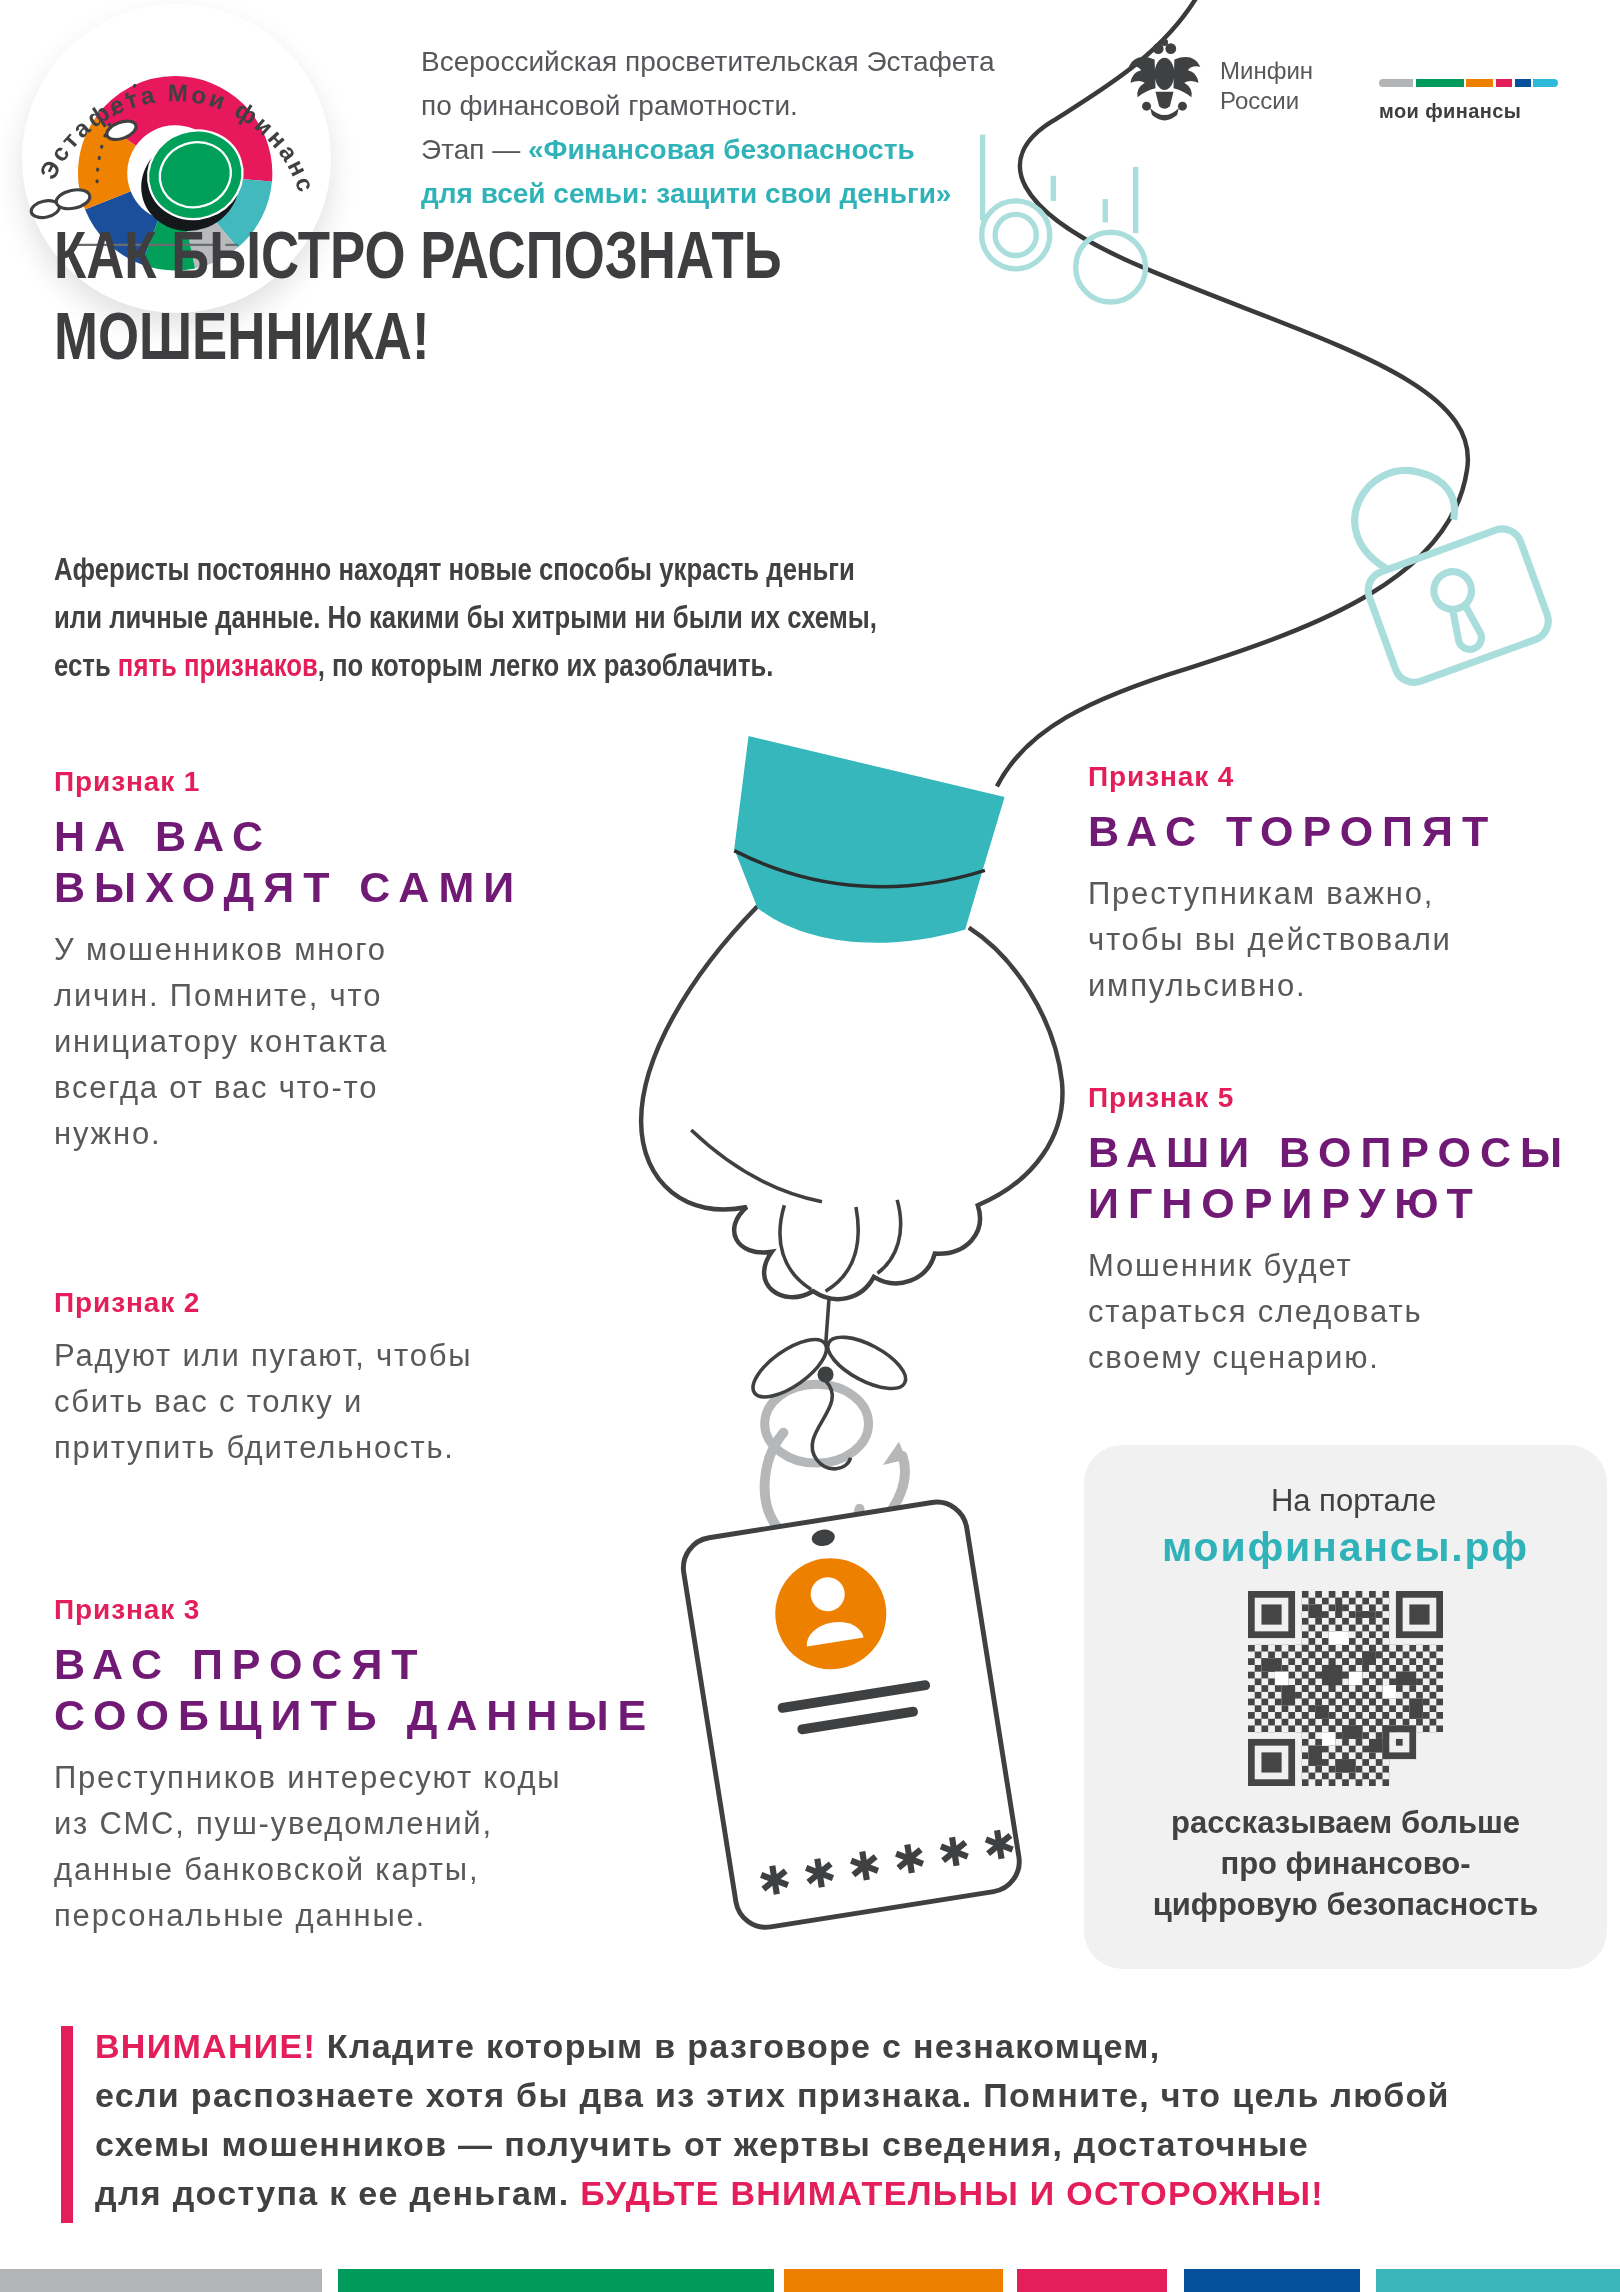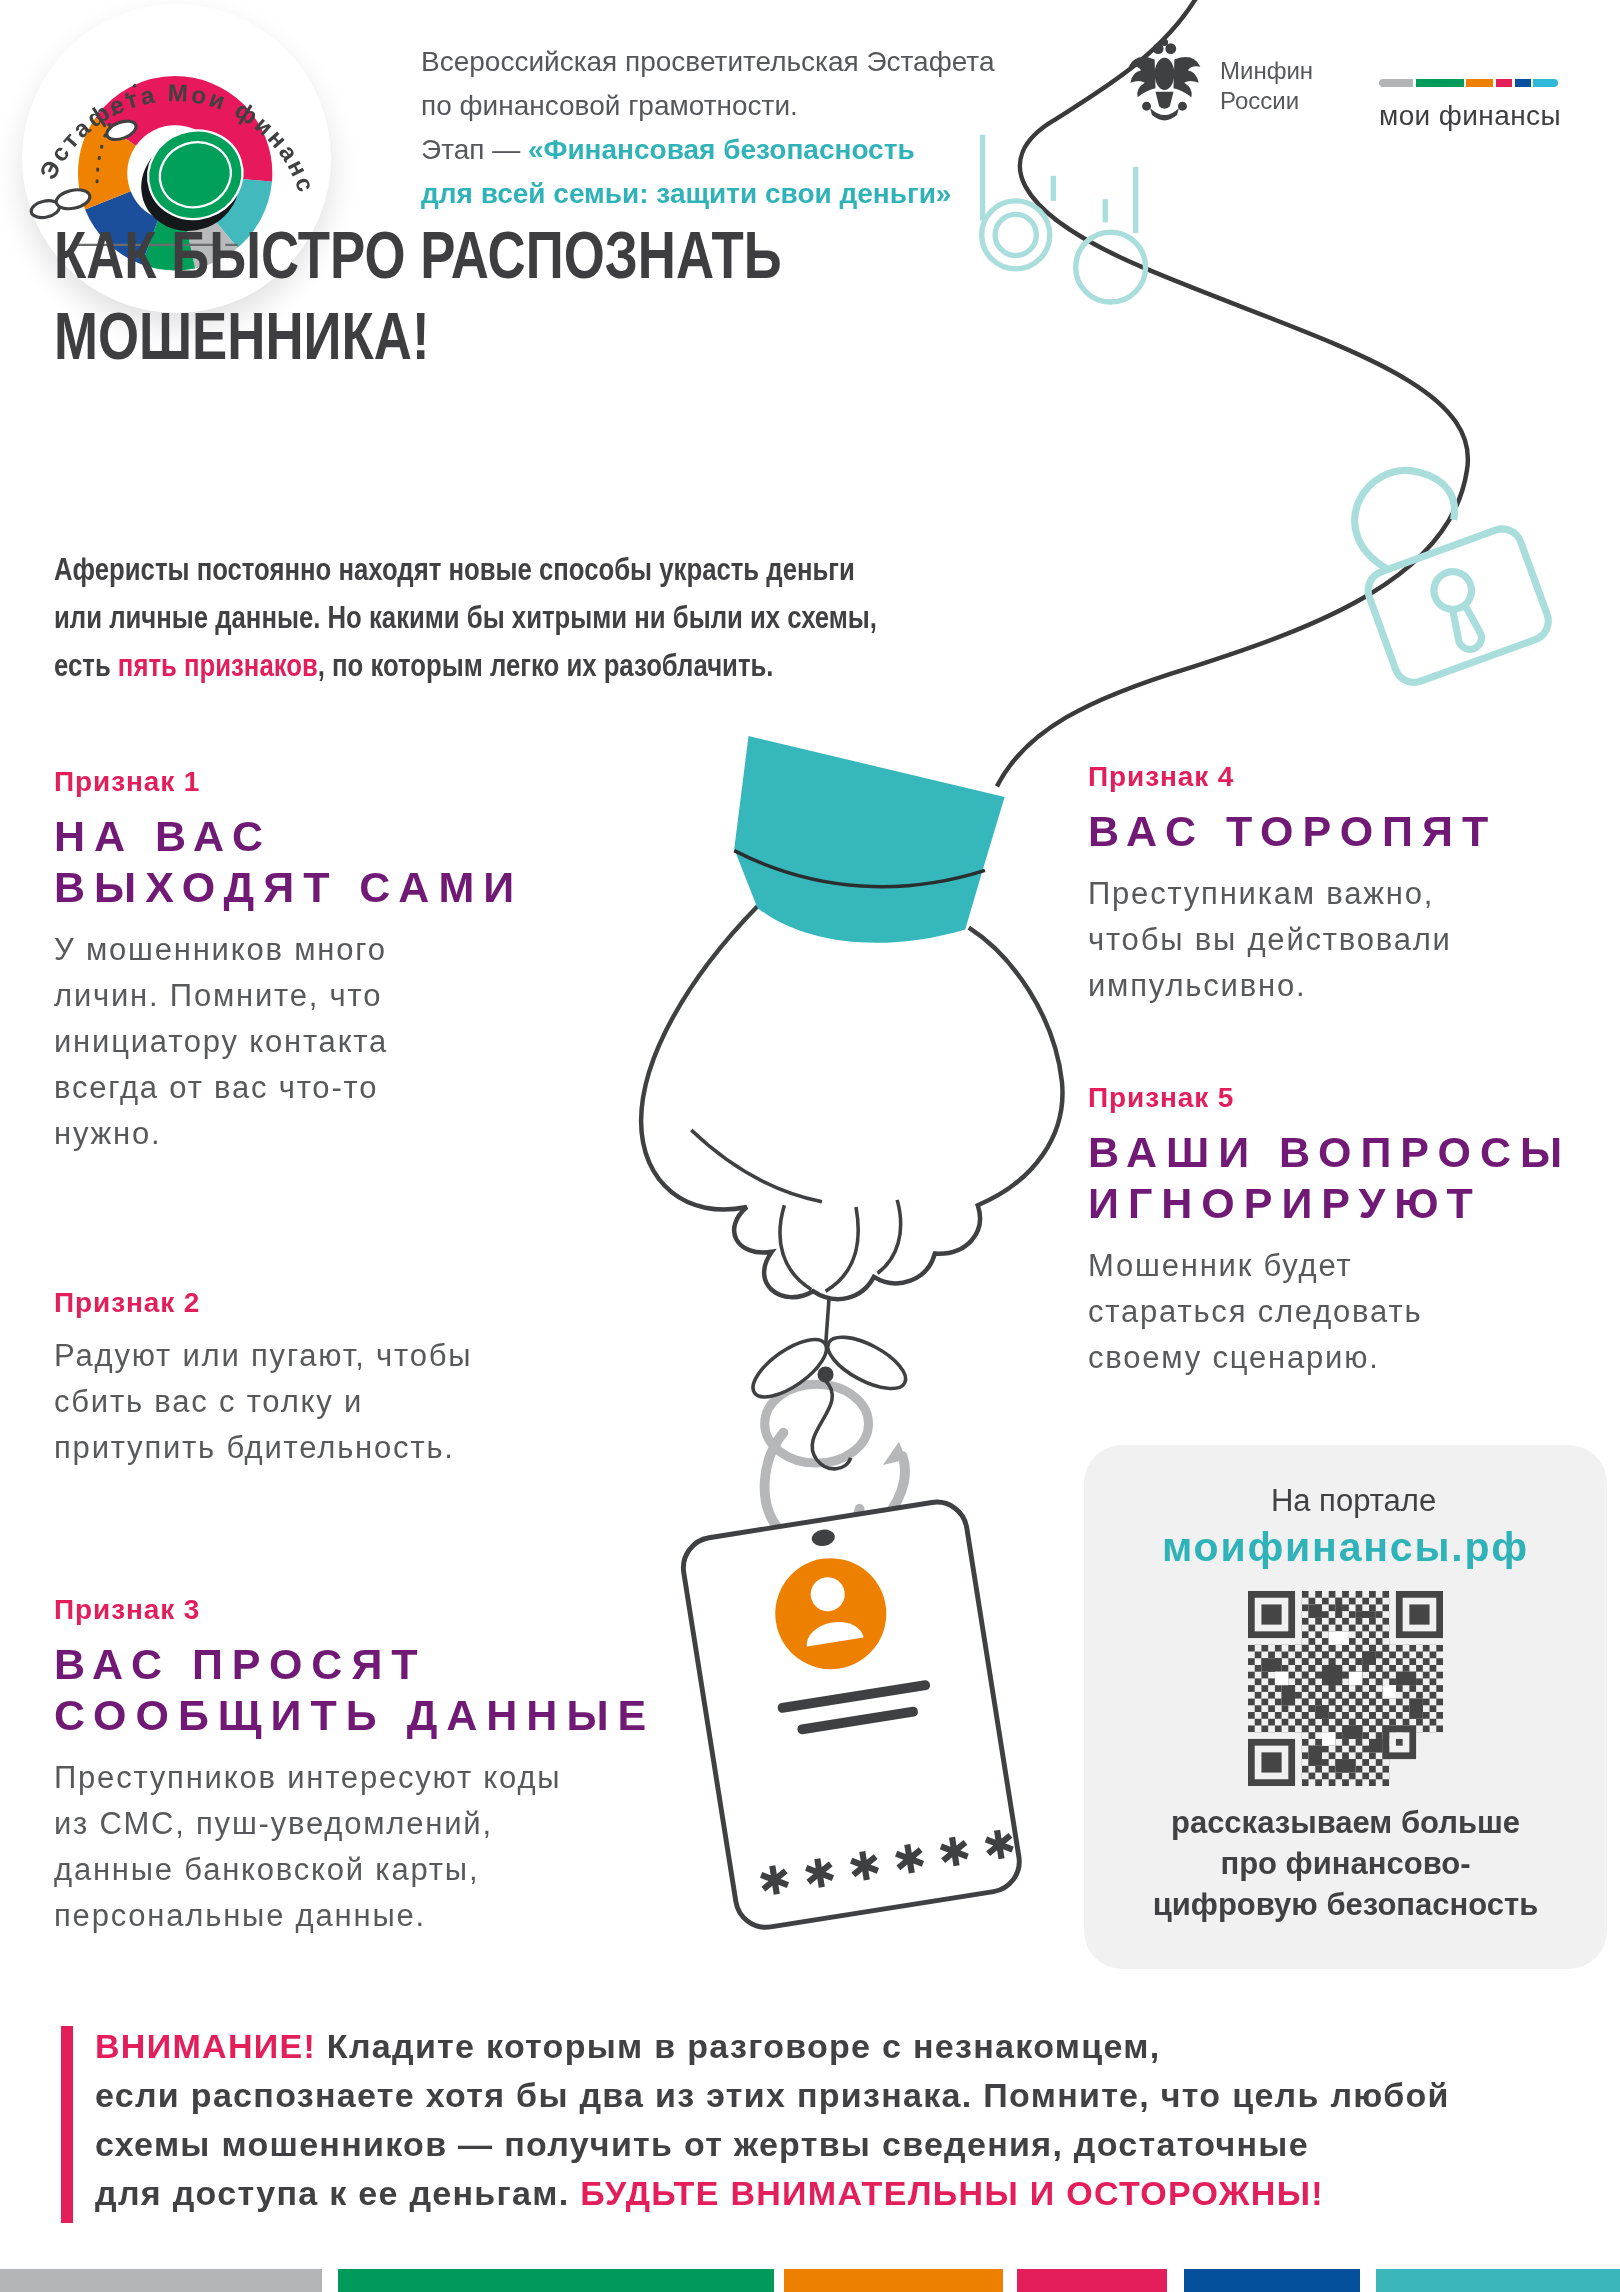--- a/index.html
+++ b/index.html
@@ -10,21 +10,21 @@
   .logo-badge{left:21.5px;top:3.6px;width:309px;height:309px;border-radius:50%;background:#fff;
               box-shadow:0 14.3px 30px rgba(0,0,0,.12);}
   .logo-badge svg{position:absolute;left:0;top:0;}
   .org-text{left:413px;top:40px;font-size:28px;line-height:44px;color:#55575a;font-weight:400;margin-left:8px;}
   .org-text .hl{color:#2fb3b8;font-weight:700;}
   .minfin{left:1125px;top:36px;}
   .minfin-label{left:1220px;top:56px;font-size:24px;line-height:30px;color:#57585a;}
   .mf-brand{left:1379px;top:79px;width:188px;}
   .mf-stripe{display:flex;gap:2.7px;height:8px;}
   .mf-stripe span{display:block;height:8px;}
-  .mf-label{margin-top:12.5px;font-size:28px;font-weight:400;color:#3e3e40;letter-spacing:0.4px;}
+  .mf-label{margin-top:12.5px;font-size:20px;font-weight:700;color:#3e3e40;letter-spacing:0.4px;}
 
   
   .page-title{left:54px;top:215px;font-size:66px;font-weight:800;color:#3e3e40;line-height:81px;
               transform:scaleX(.8);transform-origin:left top;white-space:nowrap;}
   .page-title span{display:block;}
   .intro{left:54px;top:546px;font-size:31px;font-weight:700;color:#414042;line-height:48px;
          transform:scaleX(.83);transform-origin:left top;white-space:nowrap;}
   .intro .hl{color:#e31e5b;}
   .intro span.ln{display:block;}
 

